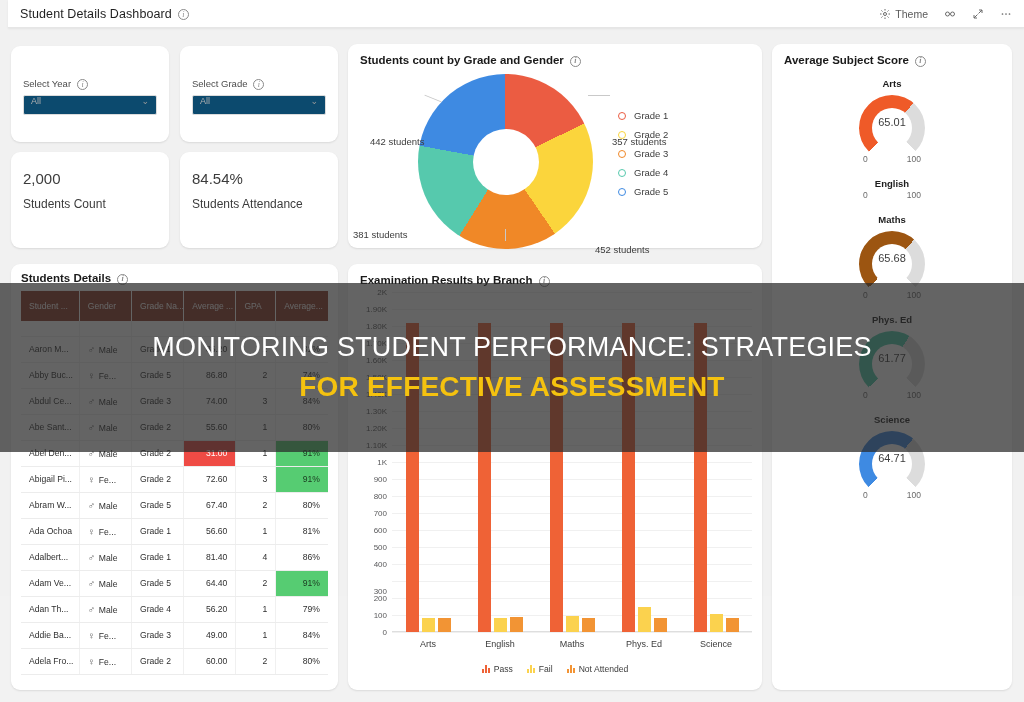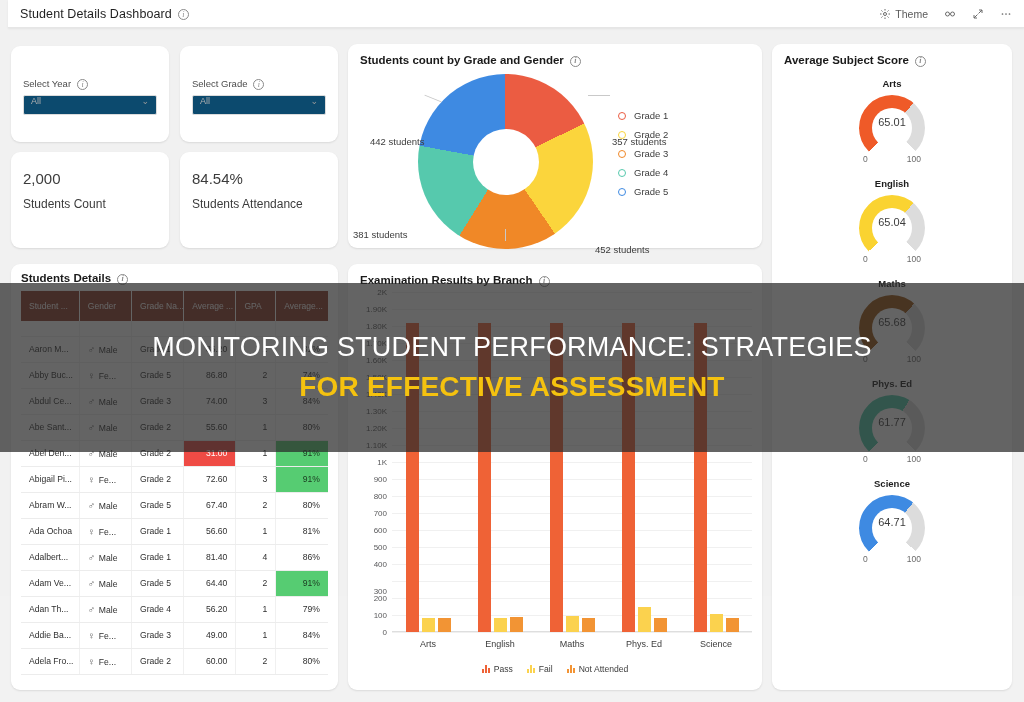--- a/index.html
+++ b/index.html
@@ -247,25 +247,20 @@
             <div style="position:absolute;left:13px;top:13px;width:40px;height:40px;border-radius:50%;background:#fff;"></div>
             <div class="gauge-val">65.01</div>
           </div>
           <div class="gauge-scale">
             <span>0</span>
             <span>100</span>
           </div>
         </div>
         <div class="gauge-block" style="margin-bottom: 14px;">
           <div class="gauge-title">English</div>
-          <div class="gauge">
-            <div style="position:absolute;left:0;top:0;width:66px;height:66px;border-radius:50%;transform:rotate(225deg);background:conic-gradient(from 0deg,#fad331 0deg 175.6deg,#dcdcdc 175.6deg 270deg, rgba(0,0,0,0) 270deg 360deg);"></div>
-            <div style="position:absolute;left:13px;top:13px;width:40px;height:40px;border-radius:50%;background:#fff;"></div>
-            <div class="gauge-val">65.04</div>
-          </div>
           <div class="gauge-scale">
             <span>0</span>
             <span>100</span>
           </div>
         </div>
         <div class="gauge-block" style="margin-bottom: 14px;">
           <div class="gauge-title">Maths</div>
           <div class="gauge">
             <div style="position:absolute;left:0;top:0;width:66px;height:66px;border-radius:50%;transform:rotate(225deg);background:conic-gradient(from 0deg,#9c5511 0deg 177.3deg,#dcdcdc 177.3deg 270deg, rgba(0,0,0,0) 270deg 360deg);"></div>
             <div style="position:absolute;left:13px;top:13px;width:40px;height:40px;border-radius:50%;background:#fff;"></div>

